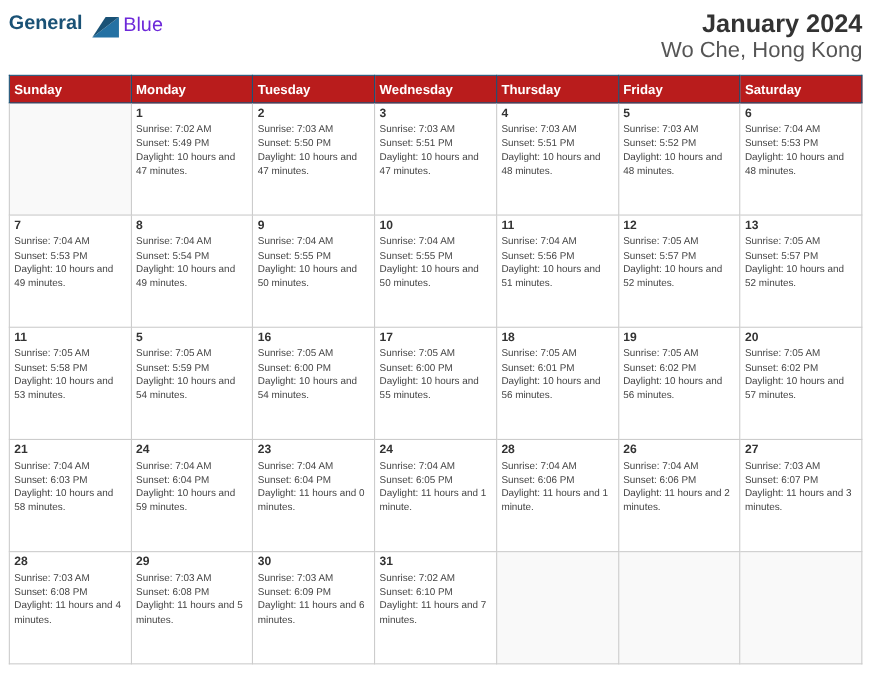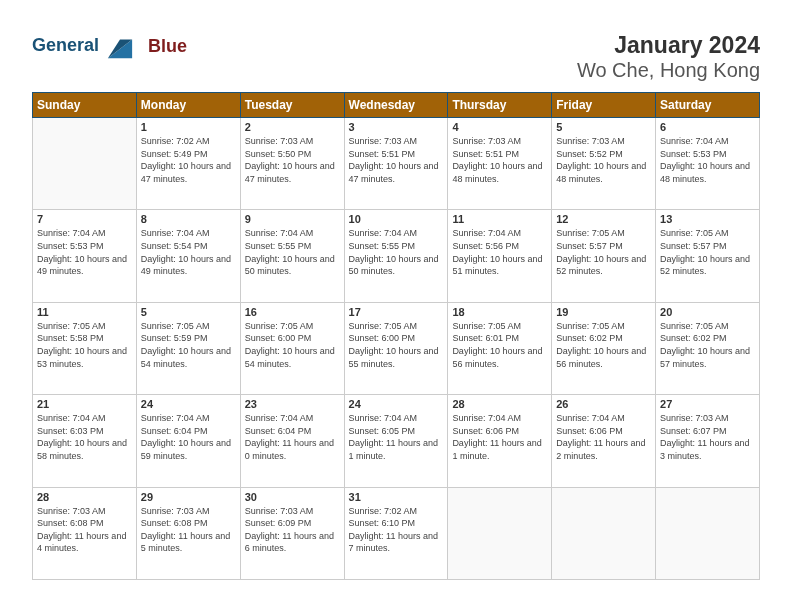--- a/index.html
+++ b/index.html
@@ -6,21 +6,21 @@
     body {
       font-family: Arial, sans-serif;
       background: #fff;
       width: 792px;
       height: 612px;
       overflow: hidden;
     }
     .page {
       width: 792px;
       height: 612px;
-      padding: 32px;
+      padding: 8px;
       display: flex;
       flex-direction: column;
     }
     .header {
       display: flex;
       justify-content: space-between;
       align-items: flex-start;
       margin-bottom: 10px;
     }
     .logo {
@@ -46,21 +46,21 @@
       color: #555;
     }
     .calendar {
       flex: 1;
       border: 1px solid #ccc;
       border-collapse: collapse;
       width: 100%;
       table-layout: fixed;
     }
     .calendar th {
-      background-color: #a16207;
+      background-color: #b91c1c;
       color: #fff;
       font-size: 12px;
       padding: 5px 4px;
       text-align: left;
       border: 1px solid #1a5276;
     }
     .calendar td {
       border: 1px solid #ccc;
       vertical-align: top;
       padding: 3px 4px;
@@ -95,21 +95,21 @@
     <div class="logo">
       <div>
         <div style="display:flex;align-items:center;">
           <div style="font-size:18px;font-weight:bold;color:#333;line-height:1.1;">
             <span style="color:#1a5276;">General</span>
             <svg class="logo-icon" viewBox="0 0 30 30" style="display:inline-block;vertical-align:middle;">
               <polygon points="2,28 28,8 28,28" fill="#2471a3"></polygon>
               <polygon points="2,28 28,8 15,8" fill="#1a5276"></polygon>
             </svg>
           </div>
-          <div style="font-size:18px;font-weight:bold;color:#7f1d1d;margin-left:14px;">Blue</div>
+          <div style="font-size:18px;font-weight:normal;color:#6d28d9;margin-left:2px;">Blue</div>
         </div>
       </div>
     </div>
     <div class="title-block">
       <h1>January 2024</h1>
       <h2>Wo Che, Hong Kong</h2>
     </div>
   </div>
 
   <table class="calendar">

